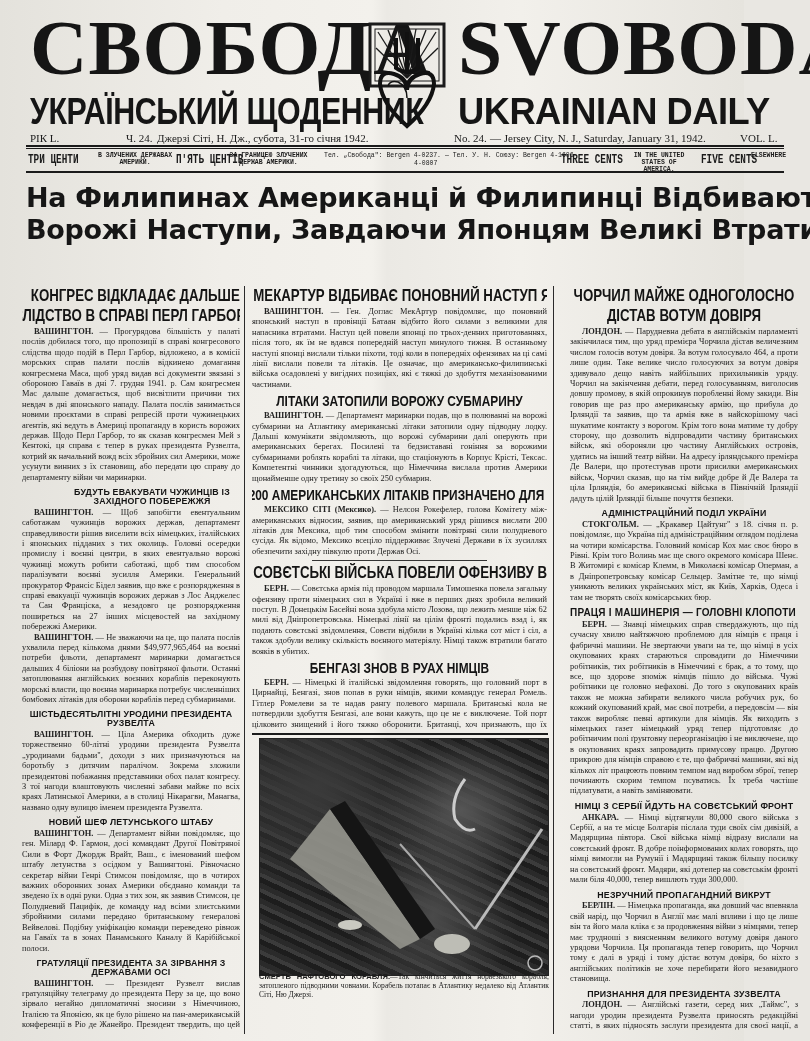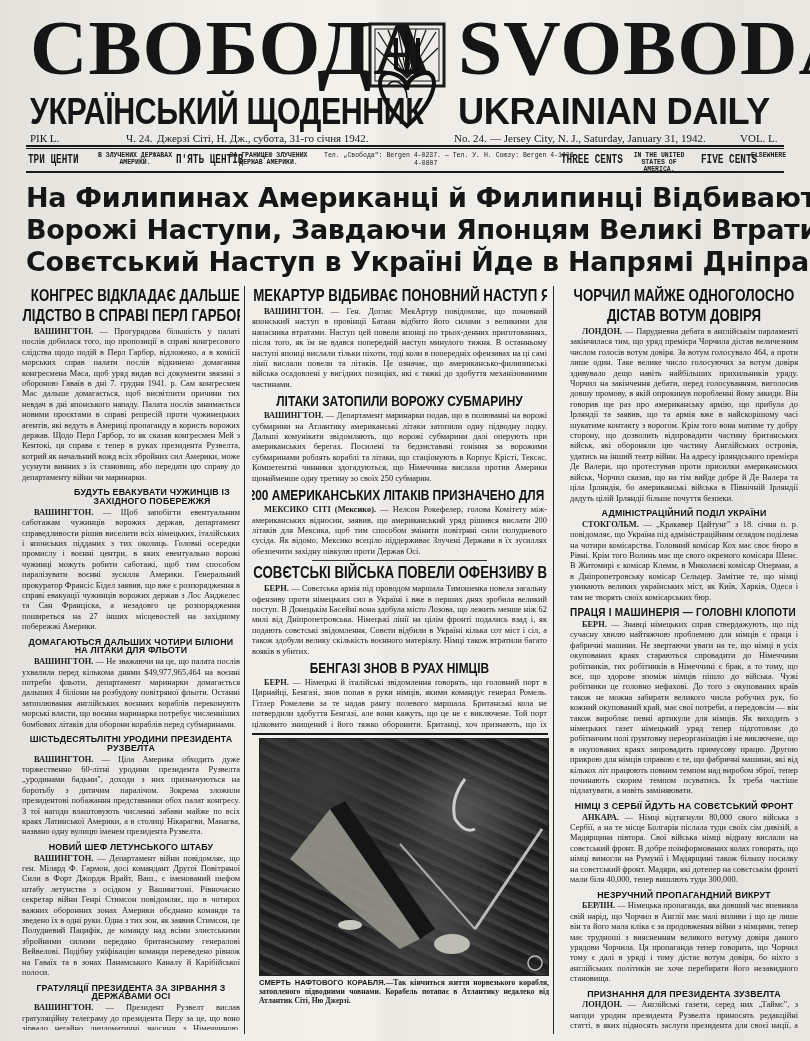--- a/index.html
+++ b/index.html
@@ -31,21 +31,21 @@
   .hed.small{font-size:8.8px;margin:5px 0 2px;letter-spacing:0.2px;}
   .body{font-size:8.4px;line-height:10.4px;text-align:justify;text-indent:12px;margin:0;color:#222;}
   .body b{font-weight:bold;}
   .photo-wrap{position:absolute;left:259px;top:738px;width:290px;height:250px;}
   .photo{position:absolute;left:0;top:0;width:288px;height:236px;border:1px solid #222;background:
     radial-gradient(ellipse at 20% 20%,#3a3a3a 0%,transparent 40%),
     radial-gradient(ellipse at 70% 30%,#555 0%,transparent 30%),
     radial-gradient(ellipse at 60% 75%,#4a4a4a 0%,transparent 35%),
     repeating-linear-gradient(25deg,#1d1d1d 0 5px,#3b3b3b 5px 9px,#2a2a2a 9px 14px),
     #252525;}
-  .caption{position:absolute;left:0;top:240px;width:290px;font-size:7.6px;line-height:9px;text-align:justify;font-weight:bold;}
+  .caption{position:absolute;left:0;top:234px;width:290px;font-size:7.6px;line-height:9px;text-align:justify;}
   .caption b{font-family:"Liberation Sans",sans-serif;}
 </style>
 </head>
 <body>
 
 <div class="page">
 
   <div class="mast">
     <div class="mast-big left">СВОБОДА</div>
     <div class="mast-big right">SVOBODA</div>
@@ -89,37 +89,35 @@
     <div class="price-big" style="left:535px;">THREE CENTS</div>
     <div class="price-small" style="left:600px;width:66px;white-space:normal;">IN THE UNITED STATES OF AMERICA.</div>
     <div class="price-big" style="left:675px;">FIVE CENTS</div>
     <div class="price-small" style="left:725px;width:33px;">ELSEWHERE</div>
   </div>
 
   <div class="rule" style="top:171px;height:2px;"></div>
 
   <div class="banner" style="top:183px;">На Филипинах Американці й Филипинці Відбивають Всі</div>
   <div class="banner" style="top:215px;">Ворожі Наступи, Завдаючи Японцям Великі Втрати -</div>
-  <div class="banner" style="top:247px;">Совєтський Наступ в Україні Йде в Напрямі Дніпра</div>
 
   <div class="vrule" style="left:244px;top:286px;height:748px;"></div>
   <div class="vrule" style="left:553px;top:286px;height:748px;"></div>
 
   <div class="col col1">
     <div>
       <div class="hed big" style="text-align:left;margin-left:-22px;">КОНГРЕС ВІДКЛАДАЄ ДАЛЬШЕ</div>
       <div class="hed big" style="text-align:right;margin-right:-26px;">СЛІДСТВО В СПРАВІ ПЕРЛ ГАРБОР</div>
       <p class="body"><b>ВАШИНГТОН.</b> <span>— Прогурядова більшість у палаті послів добилася того, що пропозиції в справі конгресового слідства щодо подій в Перл Гарбор, відложено, а в комісії морських справ палати послів відкинено домагання конгресмена Маса, щоб уряд видав всі документи звязані з обороною Гаваїв в дні 7. грудня 1941. р. Сам конгресмен Мас дальше домагається, щоб висвітлити причини тих невдач в дні японського нападу. Палата послів занимається новими проєктами в справі репресій проти чужинецьких агентів, які ведуть в Америці пропаганду в користь ворожих держав. Щодо Перл Гарбор, то як сказав конгресмен Мей з Кентокі, ця справа є тепер в руках президента Рузвелта, котрий як начальний вожд всіх збройних сил Америки, може усунути винних з їх становищ, або передати цю справу до департаменту війни чи маринарки.</span></p>
     </div>
     <div>
       <div class="hed small" style="white-space:normal;margin-left:42px;">БУДУТЬ ЕВАКУВАТИ ЧУЖИНЦІВ ІЗ ЗАХІДНОГО ПОБЕРЕЖЖЯ</div>
       <p class="body"><b>ВАШИНГТОН.</b> <span>— Щоб запобігти евентуальним саботажам чужинців ворожих держав, департамент справедливости рішив виселити всіх німецьких, італійських і японських підданих з тих околиць. Головні осередки промислу і воєнні центри, в яких евентуально ворожі чужинці можуть робити саботажі, щоб тим способом паралізувати воєнні зусилля Америки. Генеральний прокуратор Франсіс Бідел заявив, що вже є розпорядження в справі евакуації чужинців ворожих держав з Лос Анджелес та Сан Франціска, а незадовго це розпорядження поширеться на 27 інших місцевостей на західному побережжі Америки.</span></p>
     </div>
     <div>
-      <div class="hed small" style="white-space:normal;">ДОМАГАЮТЬСЯ ДАЛЬШИХ ЧОТИРИ БІЛІОНИ НА ЛІТАКИ ДЛЯ ФЛЬОТИ</div>
       <p class="body"><b>ВАШИНГТОН.</b> <span>— Не зважаючи на це, що палата послів ухвалила перед кількома днями $49,977,965,464 на воєнні потреби фльоти, департамент маринарки домагається дальших 4 біліони на розбудову повітряної фльоти. Останні затоплювання англійських воєнних кораблів переконують морські власти, що воєнна маринарка потребує численніших бомбових літаків для оборони кораблів перед субмаринами.</span></p>
     </div>
     <div>
       <div class="hed small" style="white-space:normal;">ШІСТЬДЕСЯТЬЛІТНІ УРОДИНИ ПРЕЗИДЕНТА РУЗВЕЛТА</div>
       <p class="body"><b>ВАШИНГТОН.</b> <span>— Ціла Америка обходить дуже торжественно 60-літні уродини президента Рузвелта „уродинами бадьми", доходи з них призначуються на боротьбу з дитячим паралічом. Зокрема зложили президентові побажання представники обох палат конгресу. З тої нагоди влаштовують численні забави майже по всіх краях Латинської Америки, а в столиці Нікарагви, Манагва, названо одну вулицю іменем президента Рузвелта.</span></p>
     </div>
     <div>
       <div class="hed small">НОВИЙ ШЕФ ЛЕТУНСЬКОГО ШТАБУ</div>
       <p class="body"><b>ВАШИНГТОН.</b> <span>— Департамент війни повідомляє, що ген. Мілард Ф. Гармон, досі командант Другої Повітряної Сили в Форт Джордж Врайт, Ваш., є іменований шефом штабу летунства з осідком у Вашингтоні. Рівночасно секретар війни Генрі Стимсон повідомляє, що в чотирох важних оборонних зонах Америки обєднано команди та зведено їх в одні руки. Одна з тих зон, як заявив Стимсон, це Полудневий Пацифік, де команду над всіми злиєтськими збройними силами передано британському генералові Вейвелові. Подібну уніфікацію команди переведено рівнож на Гаваїх та в зонах Панамського Каналу й Карібійської полоси.</span></p>
     </div>

